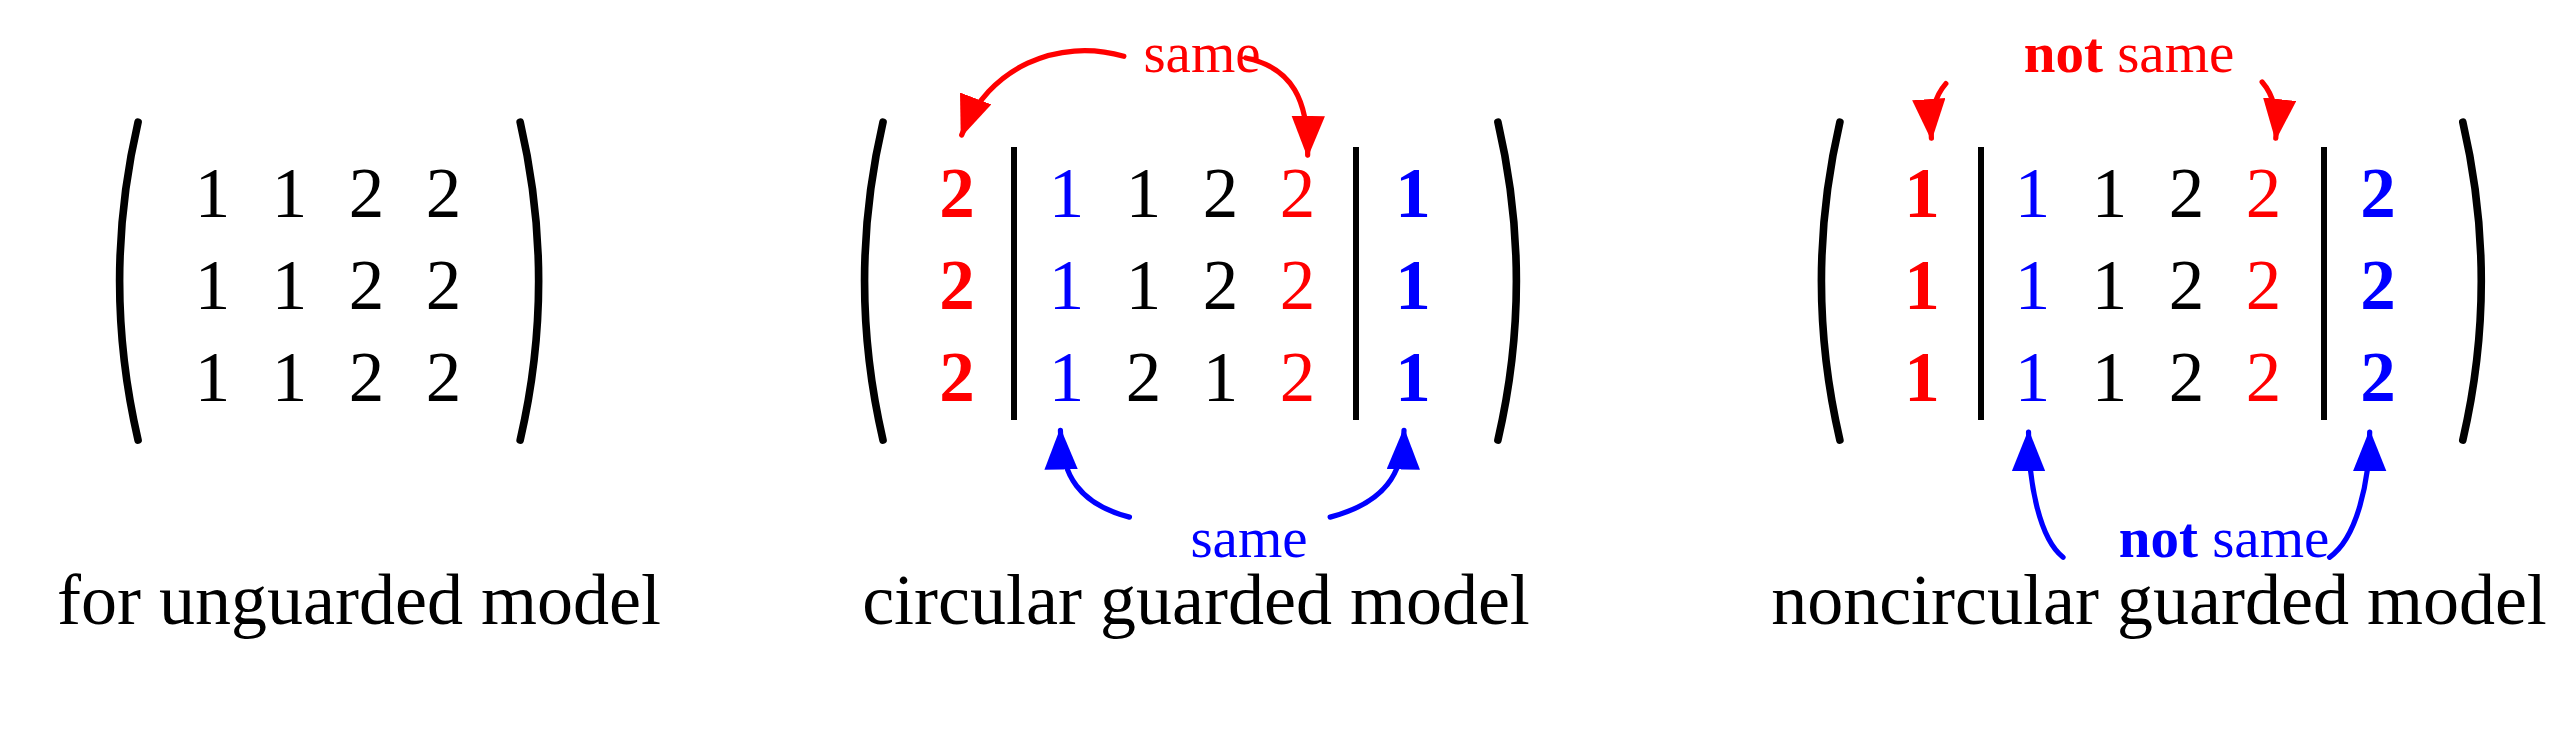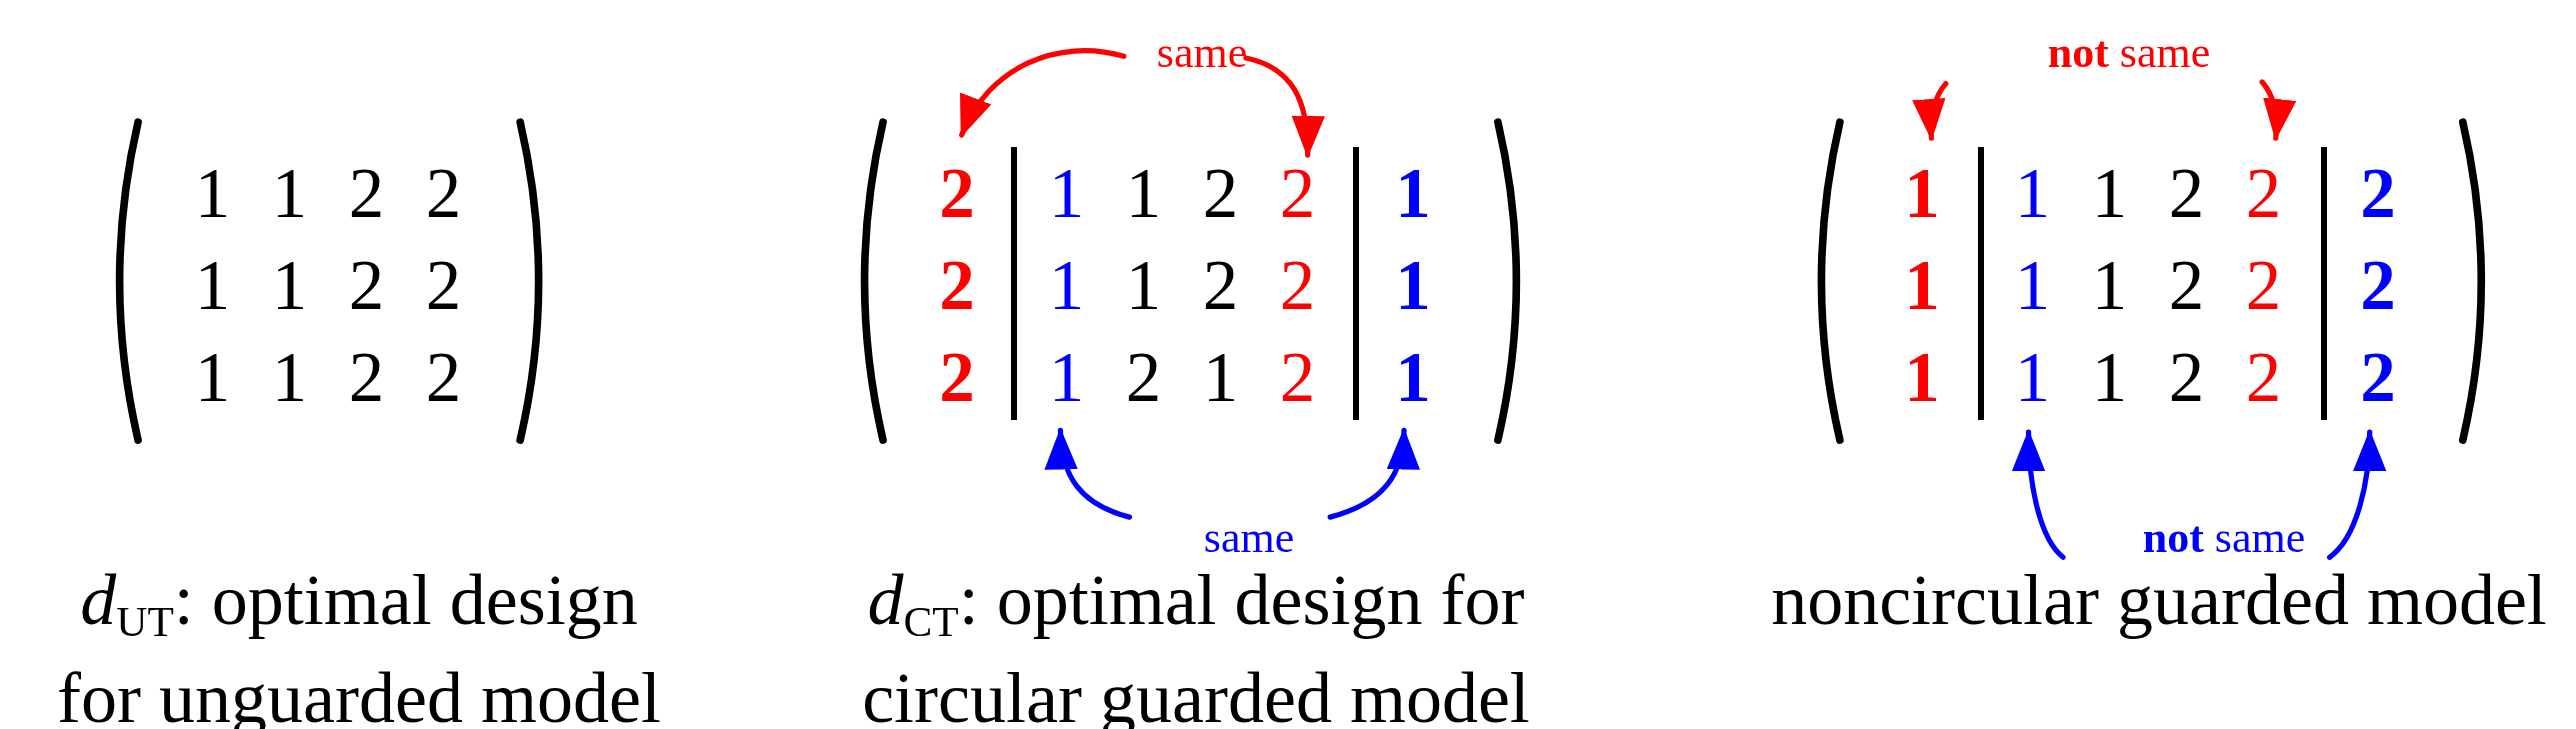--- a/index.html
+++ b/index.html
@@ -37,21 +37,21 @@
   [data-color="black"]{color:#000000;}
   
   .vrule{
     position:absolute;
     width:5.6px;height:273px;top:147px;
     background:#000;
   }
   
   .anno{
     position:absolute;
-    font-size:44px;
+    font-size:57px;
     line-height:67px;
     white-space:nowrap;
     transform:translateX(-50%);
   }
   .anno .bold-part{font-weight:bold;margin-left:36px;}
   
   .caption{
     position:absolute;
     top:562px;
     transform:translateX(-50%);
@@ -117,21 +117,20 @@
     <span class="cell" data-color="black">1</span>
     <span class="cell" data-color="black">2</span>
     <span class="cell" data-color="black">2</span>
     <span class="cell" data-color="black">1</span>
     <span class="cell" data-color="black">1</span>
     <span class="cell" data-color="black">2</span>
     <span class="cell" data-color="black">2</span>
   </div>
 
   <div class="caption" style="left:359px;">
-    <div><span class="dvar">d</span><span class="dsub">UT</span><span>: optimal design</span></div>
     <div>for unguarded model</div>
   </div>
 
   <div class="anno" style="left:1184px;top:19px;" data-color="red">
     <span class="bold-part"></span><span>same</span>
   </div>
 
   <div class="mat-col" style="left:925px;top:147px;" data-color="red">
     <span class="cell">2</span>
     <span class="cell">2</span>
@@ -161,21 +160,20 @@
     <span class="cell">1</span>
     <span class="cell">1</span>
     <span class="cell">1</span>
   </div>
 
   <div class="anno" style="left:1231px;top:504px;" data-color="blue">
     <span class="bold-part"></span><span>same</span>
   </div>
 
   <div class="caption" style="left:1196px;">
-    <div><span class="dvar">d</span><span class="dsub">CT</span><span>: optimal design for</span></div>
     <div>circular guarded model</div>
   </div>
 
   <div class="anno" style="left:2111px;top:19px;" data-color="red">
     <span class="bold-part">not</span><span> same</span>
   </div>
 
   <div class="mat-col" style="left:1890px;top:147px;" data-color="red">
     <span class="cell">1</span>
     <span class="cell">1</span>

